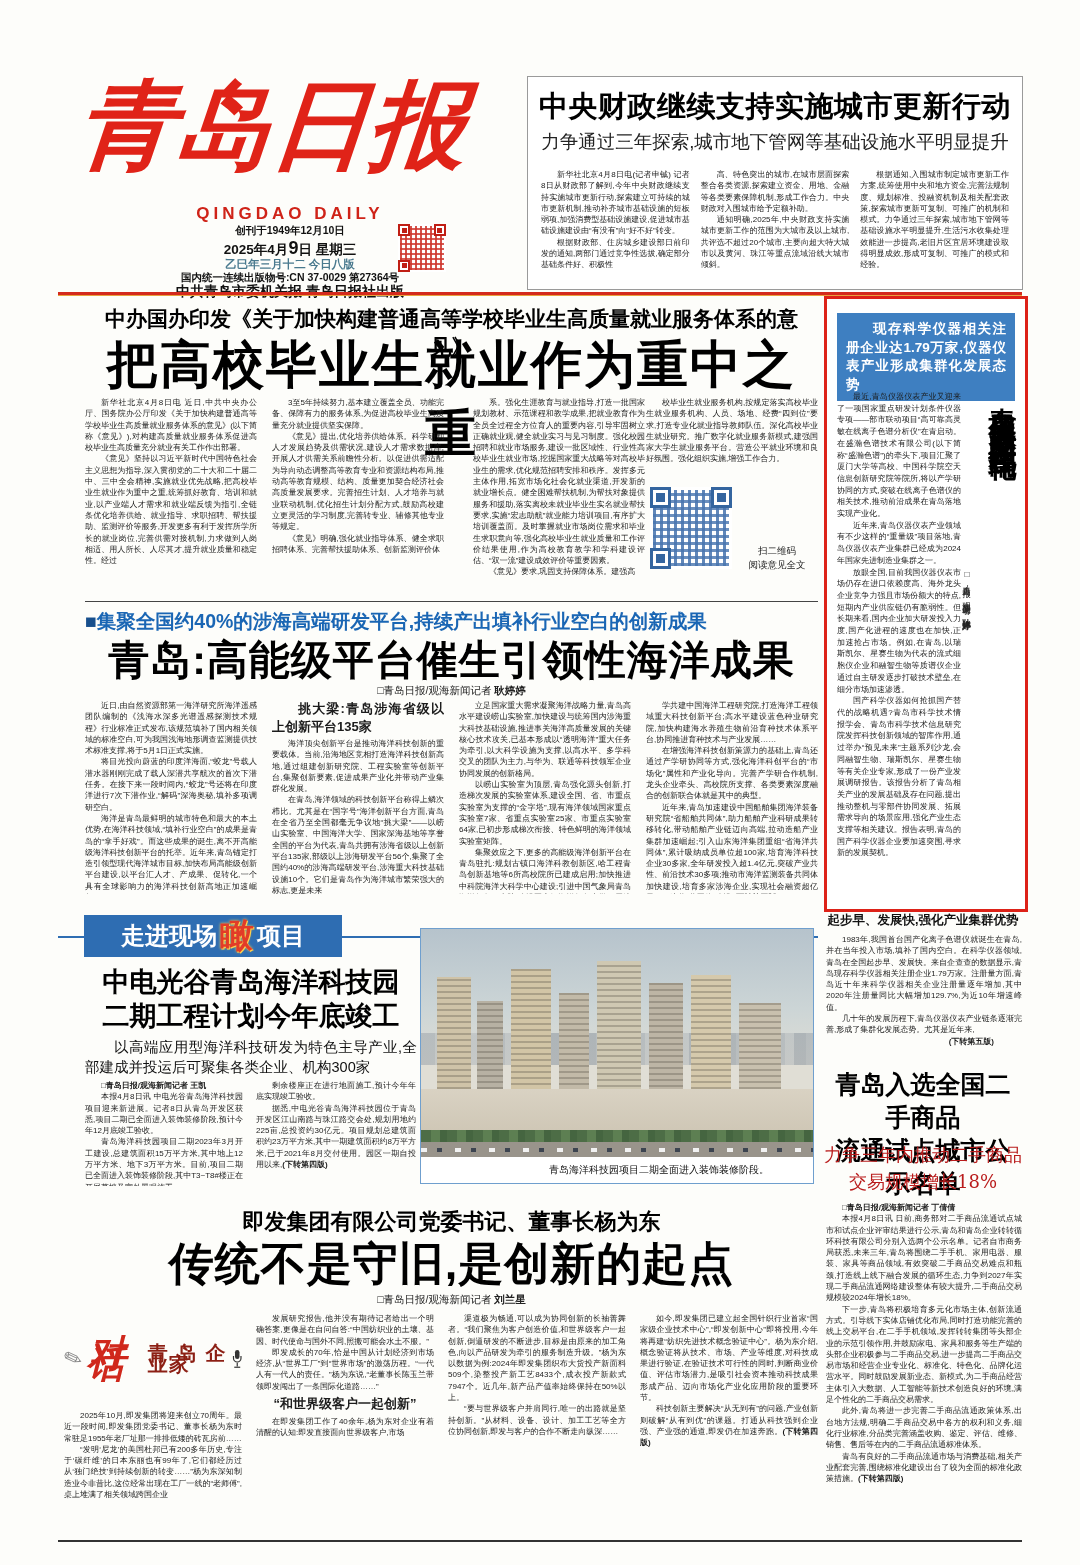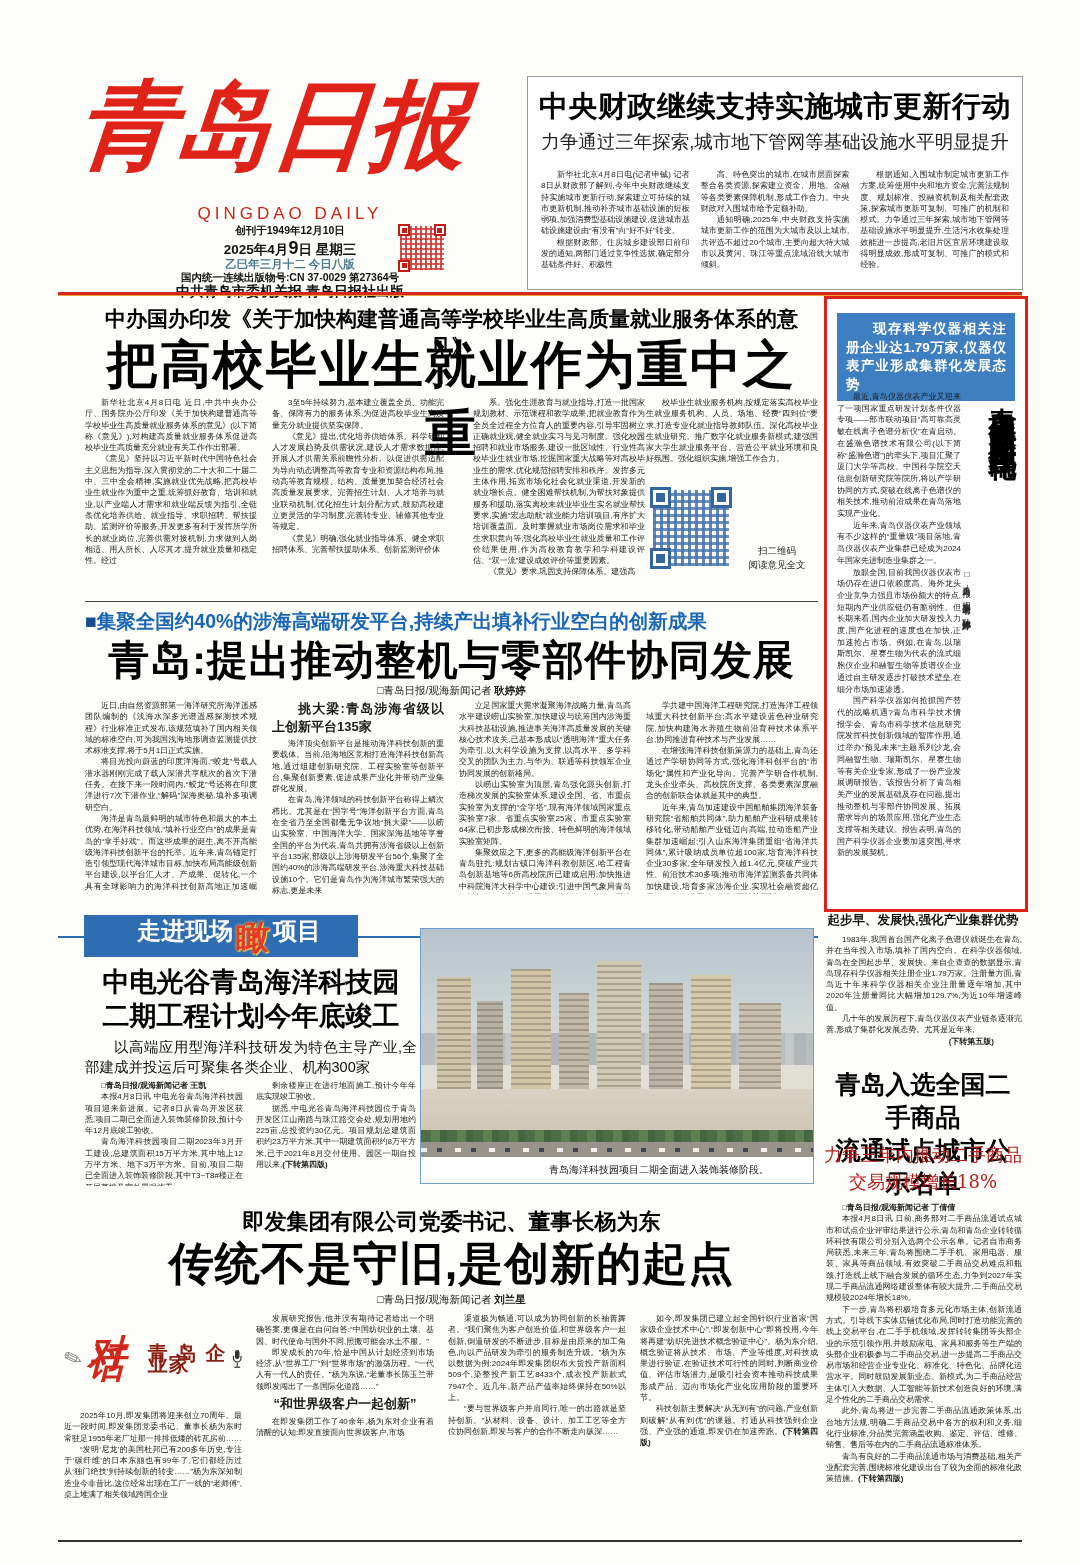--- a/index.html
+++ b/index.html
@@ -8,21 +8,21 @@
   .abs{position:absolute;}
   .center{text-align:center;}
   
   .bodytext{font-size:8px;line-height:11.3px;text-align:justify;color:#1c1c1c;overflow:hidden;}
   .bodytext p{margin:0;text-indent:2em;}
   .bodytext .byl{text-indent:2em;font-weight:bold;}
   .jump{font-weight:bold;}
   
   .logo{font-family:"DejaVu Serif",serif;font-style:italic;font-weight:bold;color:#e02318;
         font-size:97px;line-height:150px;transform:skewX(-5deg);letter-spacing:0;}
-  .mast-en{color:#cf2318;font-weight:normal;font-size:17px;letter-spacing:4px;}
+  .mast-en{color:#cf2318;font-weight:bold;font-size:17px;letter-spacing:4px;}
   .mast-small{font-size:10.5px;font-weight:bold;}
   .mast-date{font-size:13.5px;font-weight:bold;}
   .mast-date .day{font-size:18px;}
   .mast-lunar{font-size:11.5px;color:#49798e;font-weight:bold;}
   .redrule{background:linear-gradient(#d42a1d 0 2.6px,#e8a33d 2.6px 4px);}
   
   .qr{position:absolute;background-color:#fff;}
   .qr .tex{position:absolute;inset:4%;opacity:.9;}
   .qr .fp{position:absolute;width:26%;height:26%;background:#fff;box-sizing:border-box;}
   .qr .fp i{position:absolute;inset:22%;display:block;}
@@ -45,21 +45,21 @@
   
   .vert{writing-mode:vertical-rl;text-orientation:upright;}
   .vhead{font-family:"DejaVu Serif",serif;font-weight:900;font-size:28px;letter-spacing:3px;color:#000;}
   .vbyl{font-size:8.5px;letter-spacing:1px;color:#222;}
   
   .featbox{border:3px solid #dd2218;background:#fff;}
   .feathead{background:#3e7fc1;color:#fff;font-size:13.5px;line-height:18.5px;font-weight:bold;
             padding:7px 9px;text-align:justify;text-indent:2em;}
   
   .banner{background:#2e6db2;color:#fff;font-weight:900;font-size:24px;display:flex;
-          justify-content:center;padding-left:16px;}
+          align-items:center;justify-content:center;}
   .banner .kan{font-family:"DejaVu Serif",serif;font-size:34px;font-weight:900;color:#e23c28;
           text-shadow:0 0 3px #ffd34d,1px 1px 0 #ffd34d;margin:0 3px;}
   .bluerule{background:#2e6db2;}
   
   .photobox{border:1px solid #6f9fce;background:#fff;}
   .photo{position:absolute;left:0;top:0;right:0;height:228px;overflow:hidden;
          background:linear-gradient(#b6c3cc,#ccd5d6 35%,#e0ded5 60%);}
   .photo .b{position:absolute;background-image:repeating-linear-gradient(0deg,rgba(80,75,65,.30) 0 2px,transparent 2px 6px);}
   .photo .skyline{position:absolute;left:0;right:0;bottom:92px;height:32px;opacity:.65;
          background:repeating-linear-gradient(90deg,#a6adb2 0 14px,#b8bdbf 14px 23px,#99a1a8 23px 35px);}
@@ -157,21 +157,21 @@
         <i></i>
       </span>
   </div>
   <div class="abs center" style="left:737px;top:544px;width:80px;font-size:9.5px;line-height:14px;color:#222;">
     <div>扫二维码</div>
     <div>阅读意见全文</div>
   </div>
 
   <div class="abs" style="left:85px;top:601px;width:733px;height:1px;background:#444;"></div>
   <div class="abs kicker-blue" style="left:85px;top:608px;width:733px;font-size:19.5px;"><span style="color:#174f8c;">■</span><span>集聚全国约40%的涉海高端研发平台,持续产出填补行业空白的创新成果</span></div>
-  <div class="abs h-black center" style="left:85px;top:633px;width:733px;font-size:41px;letter-spacing:1px;">青岛:提出推动整机与零部件协同发展</div>
+  <div class="abs h-black center" style="left:85px;top:633px;width:733px;font-size:41px;letter-spacing:1px;">青岛:高能级平台催生引领性海洋成果</div>
   <div class="abs byline center" style="left:85px;top:684px;width:733px;"><span>□青岛日报/观海新闻记者</span>&nbsp;<b>耿婷婷</b></div>
   <div class="abs" style="left:85px;top:700px;width:733px;height:194px;">
     <div class="abs bodytext" style="left:0;top:0;width:172px;height:194px;">
       <p>近日,由自然资源部第一海洋研究所海洋遥感团队编制的《浅海水深多光谱遥感探测技术规程》行业标准正式发布,该规范填补了国内相关领域的标准空白,可为我国浅海地形调查监测提供技术标准支撑,将于5月1日正式实施。</p>
       <p>将目光投向蔚蓝的印度洋海面,“蛟龙”号载人潜水器刚刚完成了载人深潜共享航次的首次下潜任务。在接下来一段时间内,“蛟龙”号还将在印度洋进行7次下潜作业,“解码”深海奥秘,填补多项调研空白。</p>
       <p>海洋是青岛最鲜明的城市特色和最大的本土优势,在海洋科技领域,“填补行业空白”的成果是青岛的“拿手好戏”。而这些成果的诞生,离不开高能级海洋科技创新平台的托举。近年来,青岛锚定打造引领型现代海洋城市目标,加快布局高能级创新平台建设,以平台汇人才、产成果、促转化,一个具有全球影响力的海洋科技创新高地正加速崛起。</p>
     </div>
     <div class="abs bodytext" style="left:187px;top:0;width:172px;height:194px;">
       <div class="crosshead">挑大梁:青岛涉海省级以上创新平台135家</div>
       <p>海洋顶尖创新平台是推动海洋科技创新的重要载体。当前,沿海地区竞相打造海洋科技创新高地,通过组建创新研究院、工程实验室等创新平台,集聚创新要素,促进成果产业化并带动产业集群化发展。</p>

